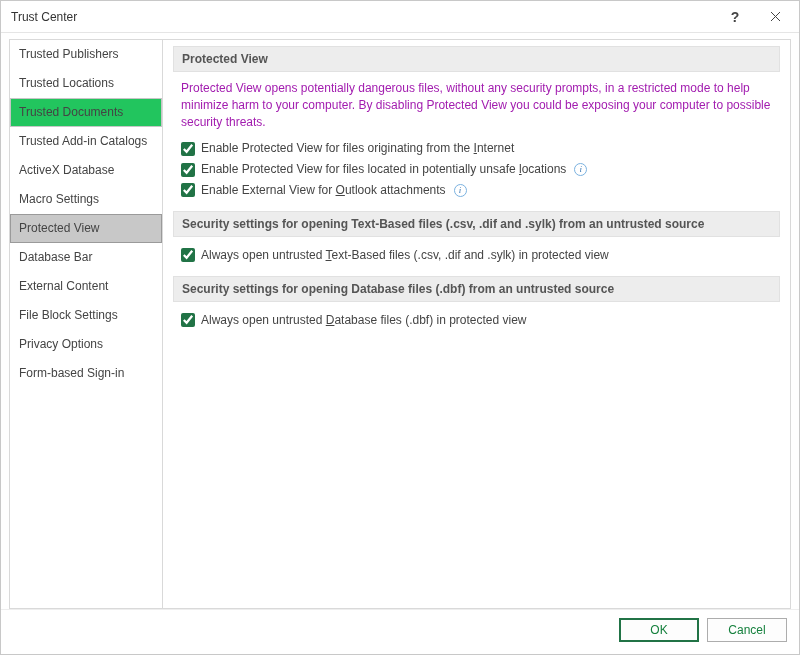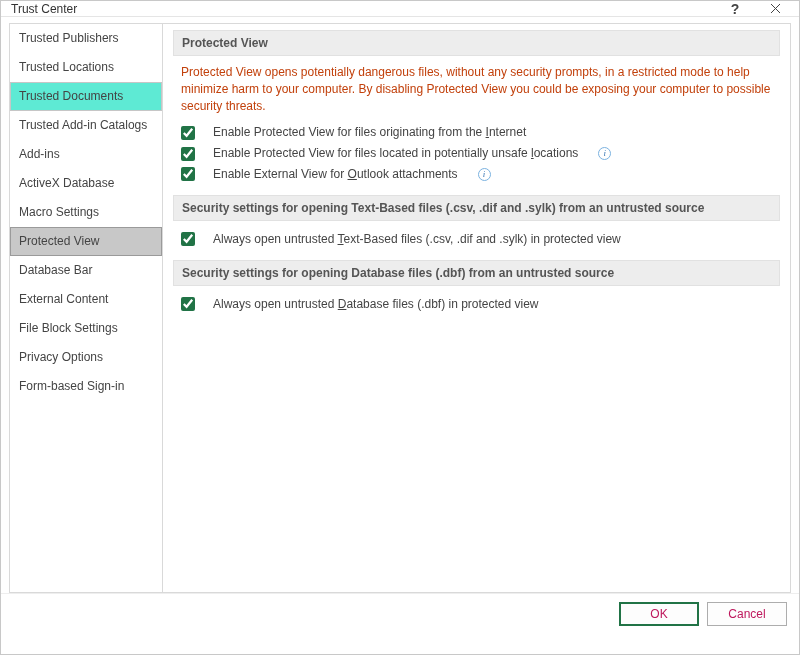--- a/index.html
+++ b/index.html
@@ -11,21 +11,21 @@
     background: #fff;
     width: 800px;
     height: 655px;
     overflow: hidden;
     border: 1px solid #c8c8c8;
   }
   
   .titlebar {
     display: flex;
     align-items: center;
-    height: 16px;
+    height: 32px;
     padding: 0 4px 0 10px;
     border-bottom: 1px solid #e5e5e5;
   }
   .titlebar .title {
     flex: 1;
     font-size: 12px;
     color: #333;
   }
   .titlebar .winbtn {
     width: 40px;
@@ -52,21 +52,21 @@
   }
   .sidebar-item {
     padding: 6px 8px;
     font-size: 12px;
     color: #444;
     cursor: default;
     border: 1px solid transparent;
     line-height: 1.25;
   }
   .sidebar-item.hover {
-    background: #5eead4;
+    background: #22c55e;
     border: 1px solid #c6c6c6;
   }
   .sidebar-item.selected {
     background: #c8c8c8;
     border: 1px solid #9a9a9a;
   }
   .main {
     flex: 1;
     border: 1px solid #d9d9d9;
     border-left: none;
@@ -77,29 +77,29 @@
   .section-header {
     background: #ededed;
     border: 1px solid #e1e1e1;
     color: #555;
     font-weight: 600;
     font-size: 12px;
     padding: 5px 8px;
     margin-bottom: 8px;
   }
   .section-desc {
-    color: #c2410c;
+    color: #a21caf;
     padding: 0 8px 8px 8px;
     line-height: 1.4;
   }
   .check-row {
     display: flex;
     align-items: center;
     padding: 2px 0 2px 8px;
-    gap: 18px;
+    gap: 6px;
     color: #444;
   }
   .check-row input[type=checkbox] {
     accent-color: #217346;
     width: 14px;
     height: 14px;
     margin: 0;
   }
   .check-label { line-height: 1.4; }
   .info-icon {
@@ -130,21 +130,21 @@
     gap: 8px;
     border-top: 1px solid #eee;
   }
   .btn {
     min-width: 80px;
     height: 24px;
     font-size: 12px;
     font-family: inherit;
     background: #fdfdfd;
     border: 1px solid #adadad;
-    color: #be185d;
+    color: #15803d;
     padding: 0 12px;
     cursor: default;
   }
   .btn.primary {
     border: 1px solid #217346;
     box-shadow: 0 0 0 1px #217346 inset;
   }
 </style>
 </head>
 <body>
@@ -159,21 +159,20 @@
       </svg>
   </div>
 </div>
 
 <div class="content">
   <div class="sidebar">
     <div class="sidebar-item"><span>Trusted Publishers</span></div>
     <div class="sidebar-item"><span>Trusted Locations</span></div>
     <div class="sidebar-item hover"><span>Trusted Documents</span></div>
     <div class="sidebar-item"><span>Trusted Add-in Catalogs</span></div>
-    <div class="sidebar-item"><span>Add-ins</span></div>
     <div class="sidebar-item"><span>ActiveX Database</span></div>
     <div class="sidebar-item"><span>Macro Settings</span></div>
     <div class="sidebar-item selected"><span>Protected View</span></div>
     <div class="sidebar-item"><span>Database Bar</span></div>
     <div class="sidebar-item"><span>External Content</span></div>
     <div class="sidebar-item"><span>File Block Settings</span></div>
     <div class="sidebar-item"><span>Privacy Options</span></div>
     <div class="sidebar-item"><span>Form-based Sign-in</span></div>
   </div>
 

